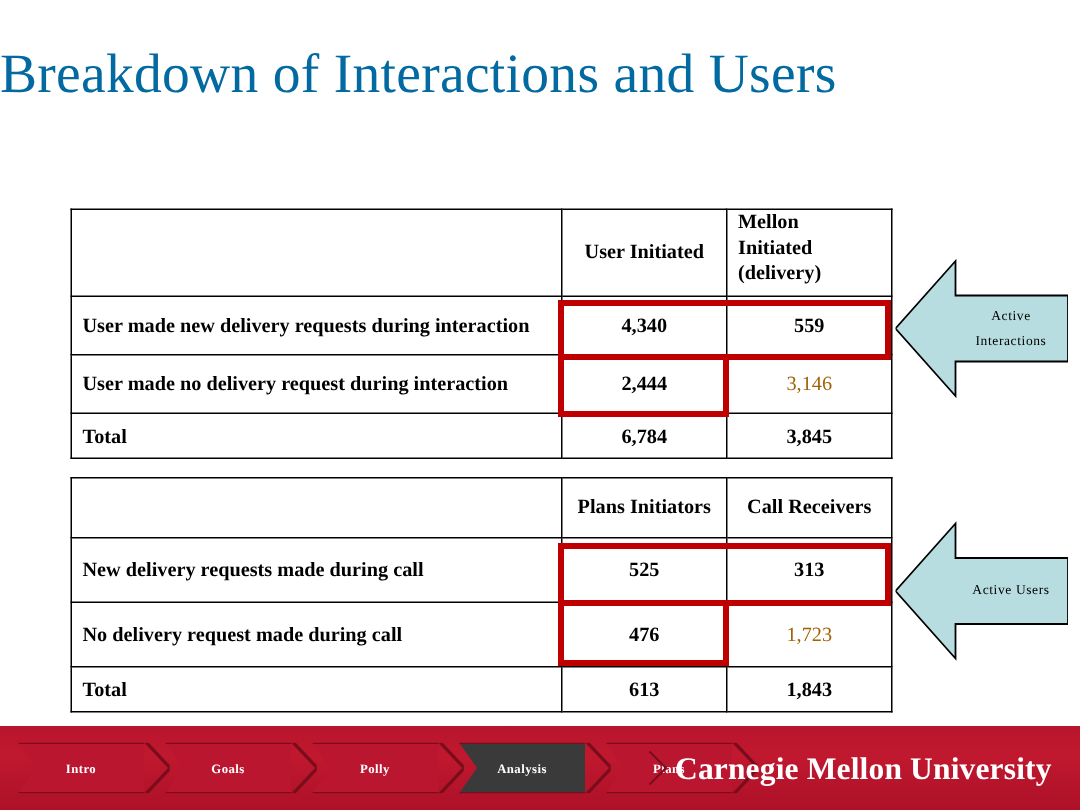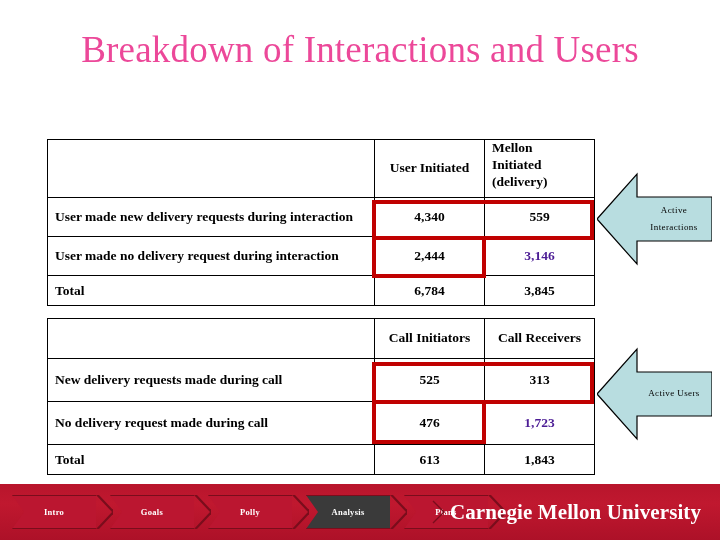--- a/index.html
+++ b/index.html
@@ -14,25 +14,24 @@
     overflow: hidden;
     position: relative;
   }
 
   
   #slide-title {
     position: absolute;
     left: 0;
     top: 28px;
     width: 720px;
-    text-align: center;
     font-family: "Liberation Serif", serif;
     font-size: 37px;
     font-weight: normal;
-    color: #ec4899;
+    color: #0369a1;
     letter-spacing: 0.2px;
     white-space: nowrap;
   }
 
   
   .data-table {
     position: absolute;
     border-collapse: collapse;
     table-layout: fixed;
     background: #ffffff;
@@ -73,21 +72,21 @@
     text-align: left;
     vertical-align: middle;
     font-size: 13.5px;
   }
   .cell-num {
     text-align: center;
     vertical-align: middle;
     font-size: 13.5px;
   }
   .cell-num.bold   { font-weight: bold; }
-  .cell-num.plain  { font-weight: bold; color: #4c1d95; }
+  .cell-num.plain  { font-weight: normal; color: #a16207; }
   .cell-hl { background: #cdcdeb; font-weight: bold; text-align: center; }
 
   .r-head   { height: 58px; }
   .r-data   { height: 39px; }
   .r-total  { height: 30px; }
 
   
   #table-users .r-head  { height: 40px; }
   #table-users .r-data  { height: 43px; }
   #table-users .r-total { height: 30px; }
@@ -259,21 +258,21 @@
   </tbody>
 </table>
 
 <div class="hl-outline" id="hl1-top"></div>
 <div class="hl-outline" id="hl1-bot"></div>
 
 <table class="data-table" id="table-users">
   <tbody>
     <tr class="r-head">
       <td class="col-label hdr hdr-blank"></td>
-      <td class="col-first hdr hdr-ctr">Call Initiators</td>
+      <td class="col-first hdr hdr-ctr">Plans Initiators</td>
       <td class="col-second hdr hdr-ctr">Call Receivers</td>
     </tr>
 
     <tr class="r-data">
       <td class="col-label row-label">New delivery requests made during call</td>
       <td class="col-first cell-num bold cell-hl">525</td>
       <td class="col-second cell-num bold cell-hl">313</td>
     </tr>
 
     <tr class="r-data">

